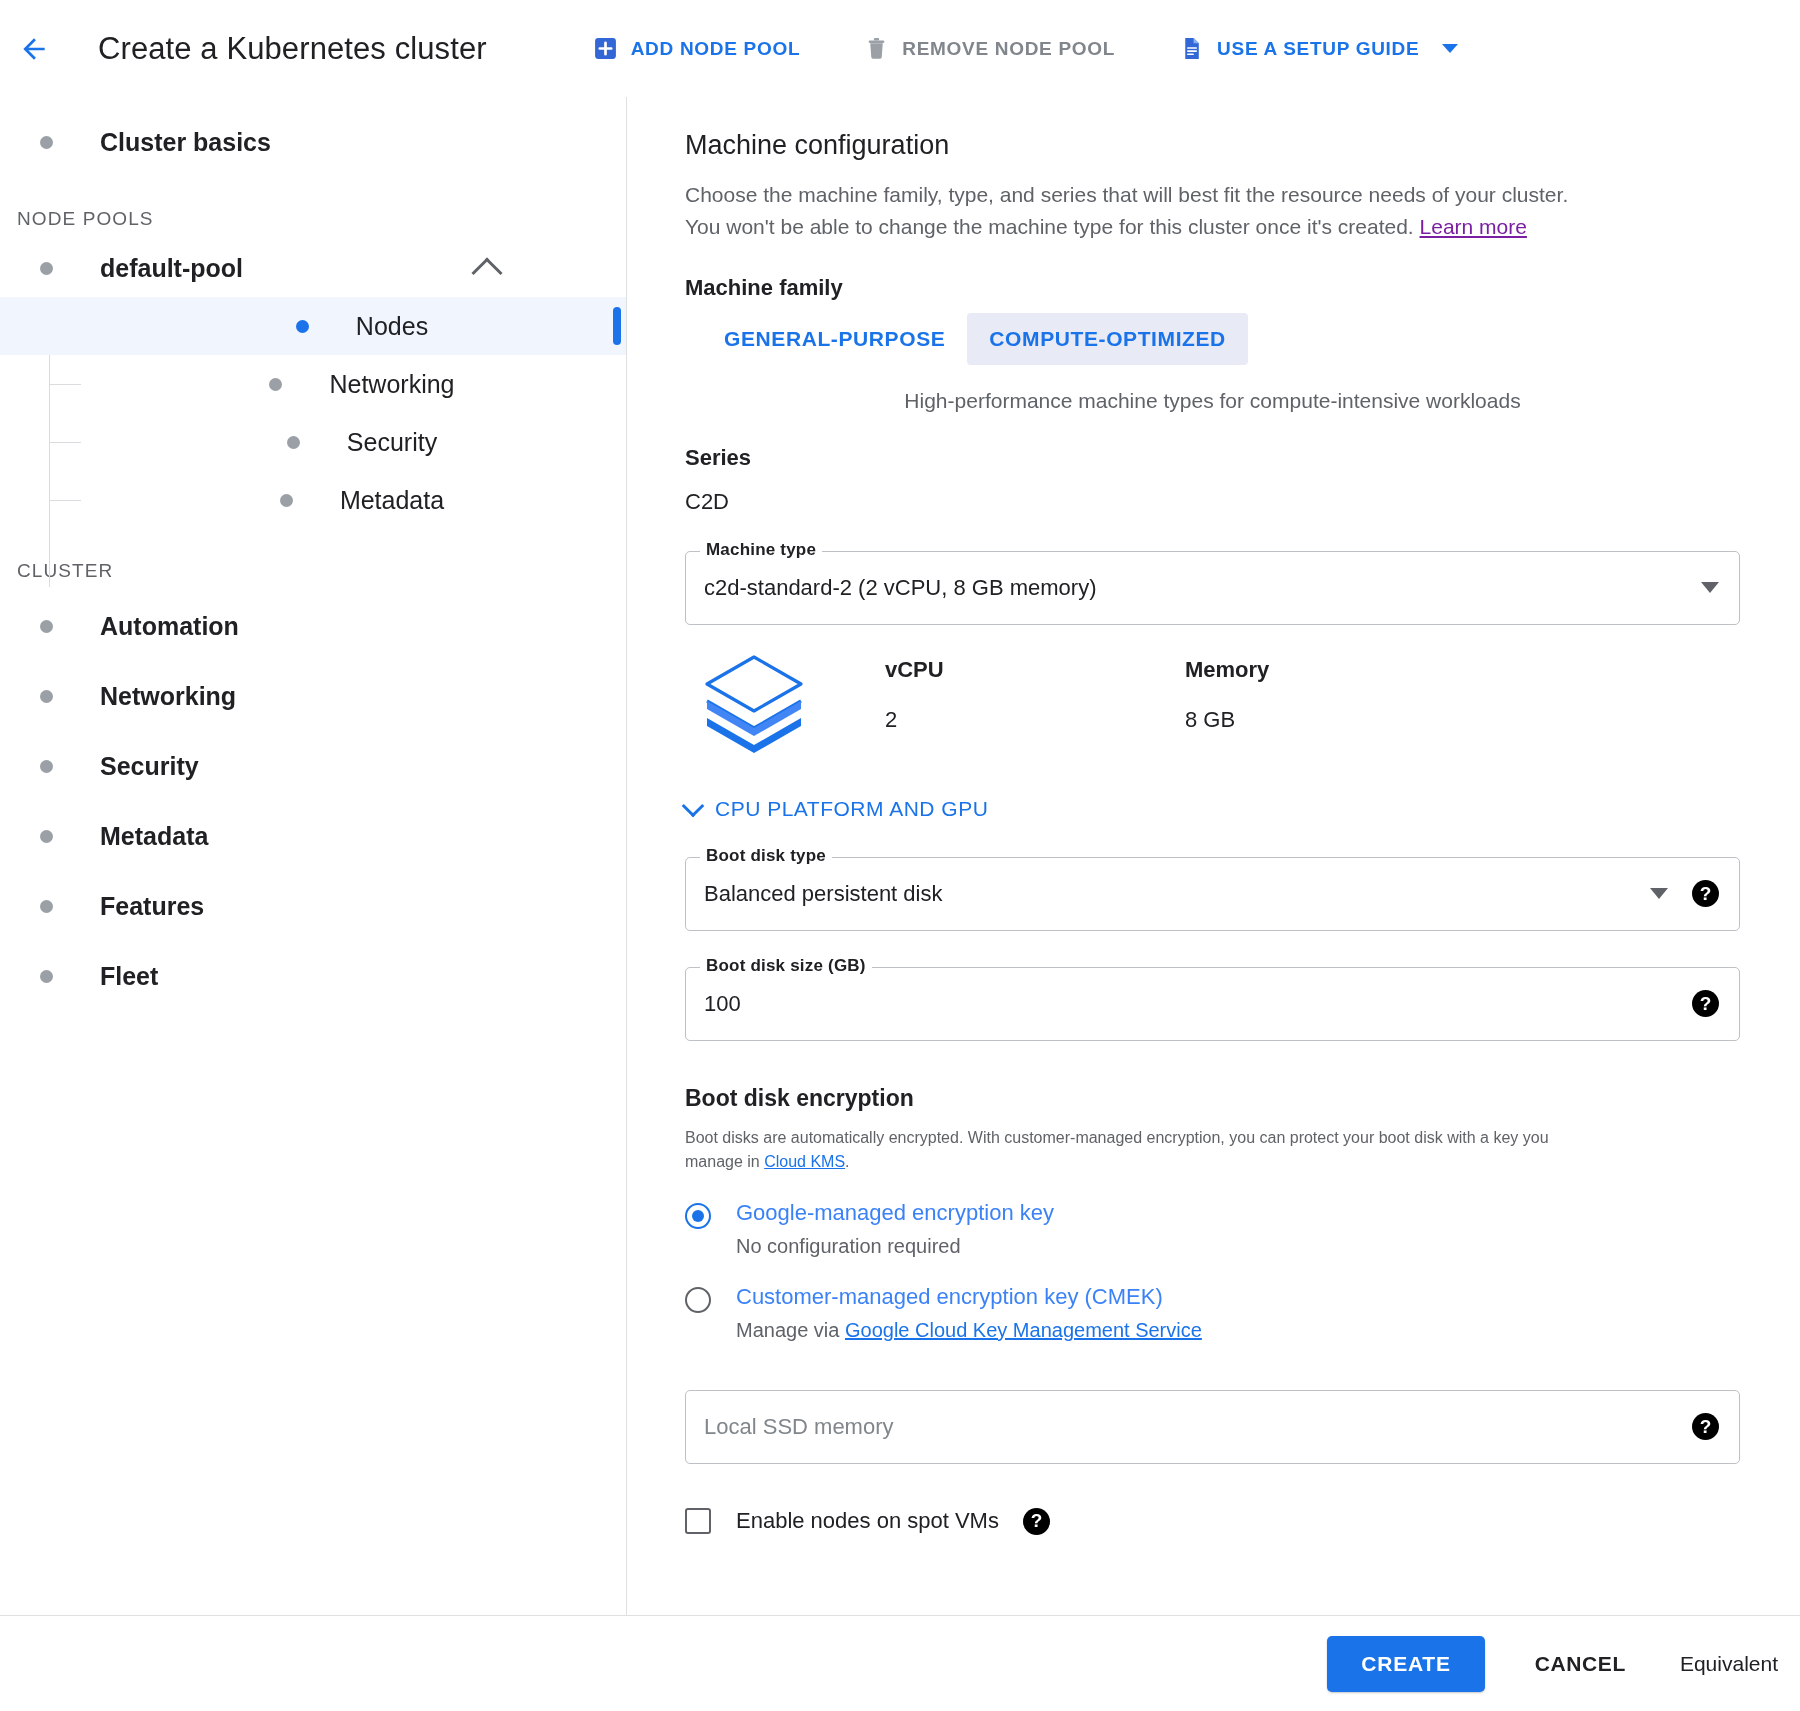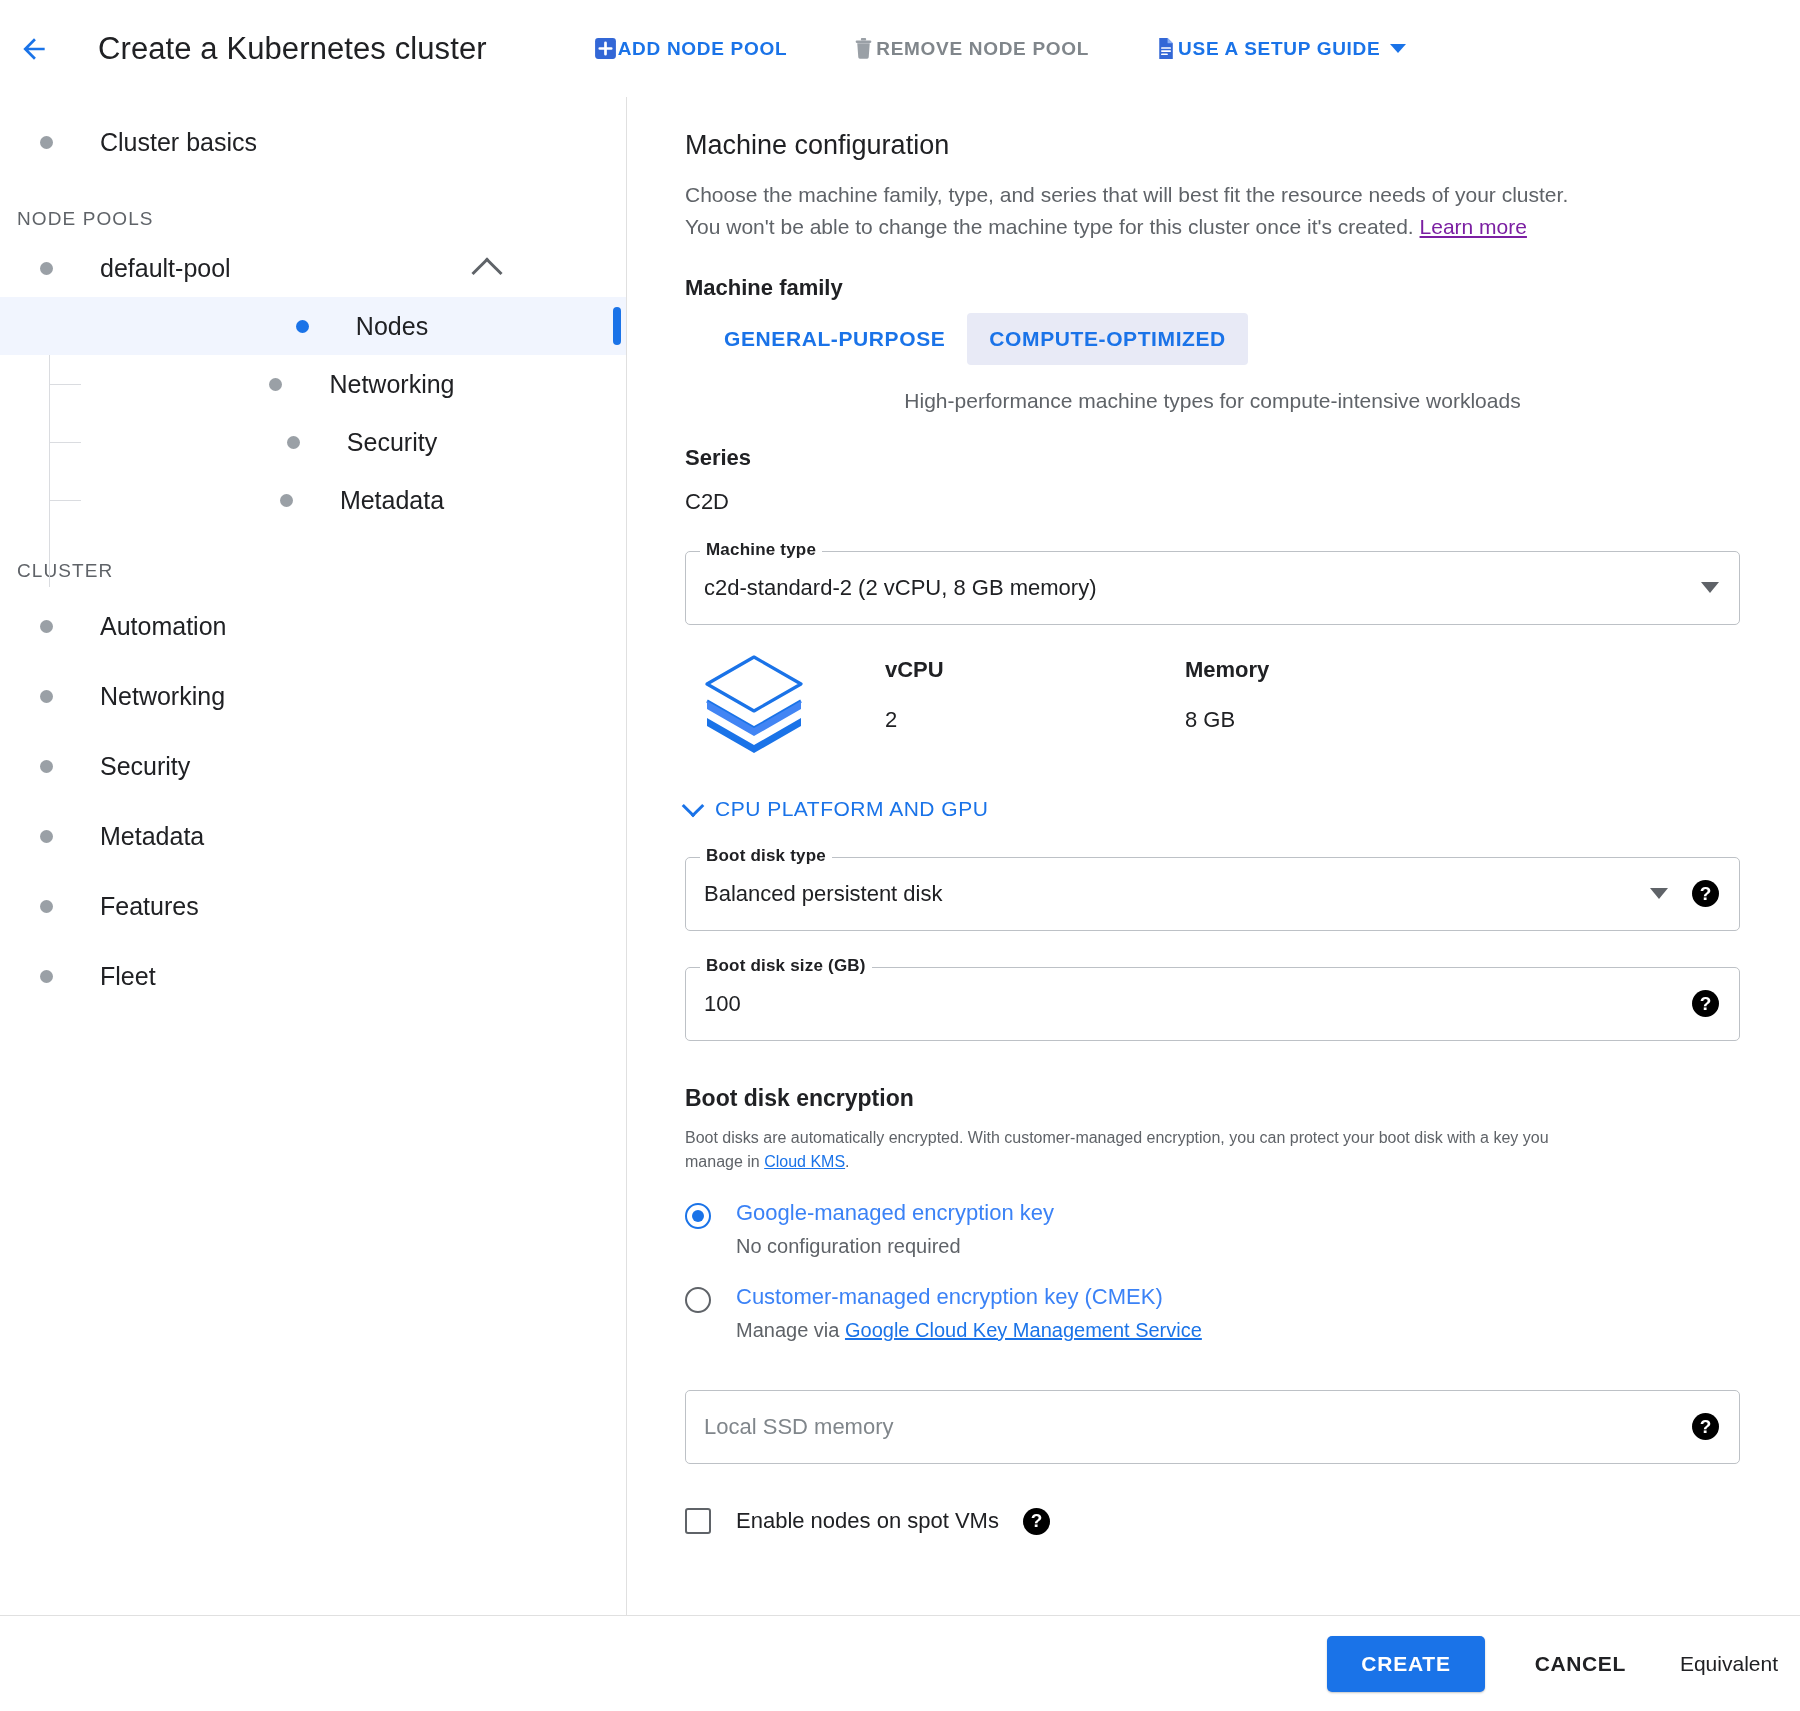--- a/index.html
+++ b/index.html
@@ -22,21 +22,21 @@
     width: 56px; height: 56px; margin-left: 6px;
     display: flex; align-items: center; justify-content: center;
     cursor: pointer; border-radius: 50%;
   }
   .page-title {
     font-size: 31px; color: #202124; margin-left: 36px; white-space: nowrap;
     letter-spacing: .1px;
   }
   .tb-actions { display: flex; align-items: center; margin-left: 94px; }
   .tb-btn {
-    display: flex; align-items: center; 
+    display: flex; align-items: center; gap: 13px;
     padding: 8px 12px; margin-right: 40px;
     font-size: 19px; font-weight: 600; letter-spacing: .7px;
     color: #1a73e8; cursor: pointer; white-space: nowrap; border-radius: 4px;
   }
   .tb-btn.disabled { color: #80868b; cursor: default; }
   .tb-btn .ic { display: flex; align-items: center; }
   .caret-dn {
     width: 0; height: 0; margin-left: 10px;
     border-left: 8px solid transparent; border-right: 8px solid transparent;
     border-top: 9px solid #1a73e8;
@@ -54,21 +54,21 @@
   }
   .nav-item .dot {
     width: 13px; height: 13px; border-radius: 50%;
     background: #9aa0a6; flex: 0 0 auto;
   }
   .nav-item .label {
     font-size: 25px; color: #202124; white-space: nowrap;
   }
   
   .lvl1 { padding-left: 40px; }
-  .lvl1 .label { margin-left: 47px; }
+  .lvl1 .label { margin-left: 47px; font-weight: bold; }
   
   .lvl2 { padding-left: 98px; justify-content: center; }
   .lvl2 .label { margin-left: 47px; }
   .nav-item.selected { background: #f1f5fe; }
   .nav-item.selected .dot { background: #1a73e8; }
   .nav-item.selected .sel-bar {
     position: absolute; right: 5px; top: 10px; width: 8px; height: 38px;
     background: #1a73e8; border-radius: 4px;
   }
   .nav-item .chev-up {

